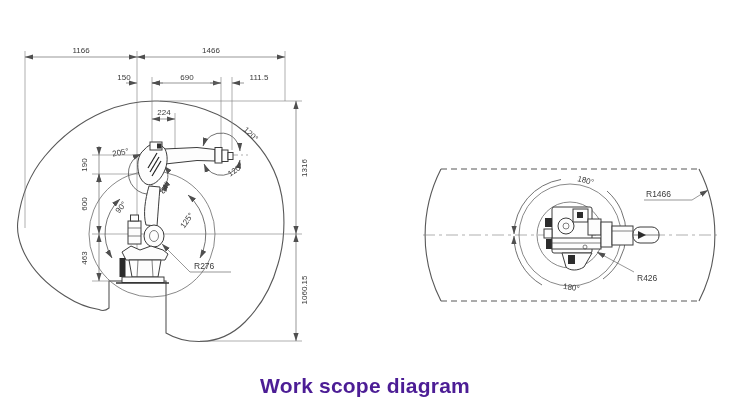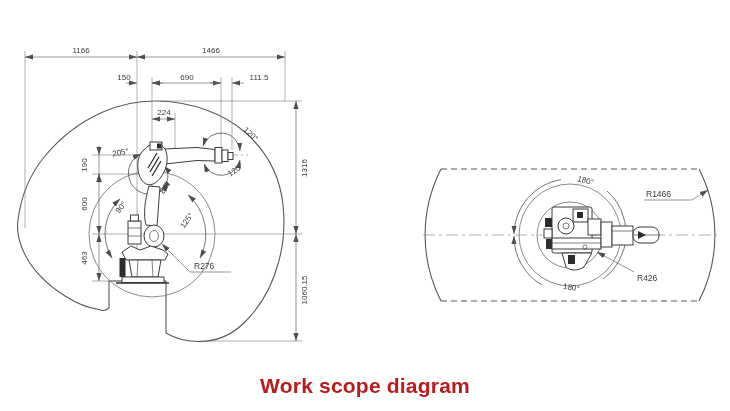--- a/index.html
+++ b/index.html
@@ -1,20 +1,20 @@
 <!DOCTYPE html>
 <html><head>
 <meta charset="utf-8">
 <style>
   html,body{margin:0;padding:0;background:#ffffff;}
   .stage{position:relative;width:730px;height:411px;background:#ffffff;overflow:hidden;
          font-family:"Liberation Sans", sans-serif;}
   .drawing{position:absolute;top:0;left:0;}
   .figure-title{position:absolute;left:0;top:374px;width:730px;text-align:center;
-    font-size:21px;font-weight:800;color:#b91c1c;letter-spacing:0.2px;}
+    font-size:21px;font-weight:800;color:#4c1d95;letter-spacing:0.2px;}
   svg text{font-family:"Liberation Sans", sans-serif;fill:#3a3a3a;font-size:8px;}
   svg text.rlabel{font-size:8.5px;}
   .dimline{stroke:#6b6b6b;stroke-width:0.7;fill:none;}
   .extline{stroke:#787878;stroke-width:0.6;fill:none;}
   .envline{stroke:#585858;stroke-width:1.1;fill:none;}
   .innerline{stroke:#6b6b6b;stroke-width:0.8;fill:none;}
   .arcline{stroke:#4f4f4f;stroke-width:0.8;fill:none;}
   .robot{stroke:#3c3c3c;stroke-width:1;fill:#fdfdfd;}
   .robothin{stroke:#4a4a4a;stroke-width:0.7;fill:none;}
   .dark{fill:#2c2c2c;stroke:none;}

